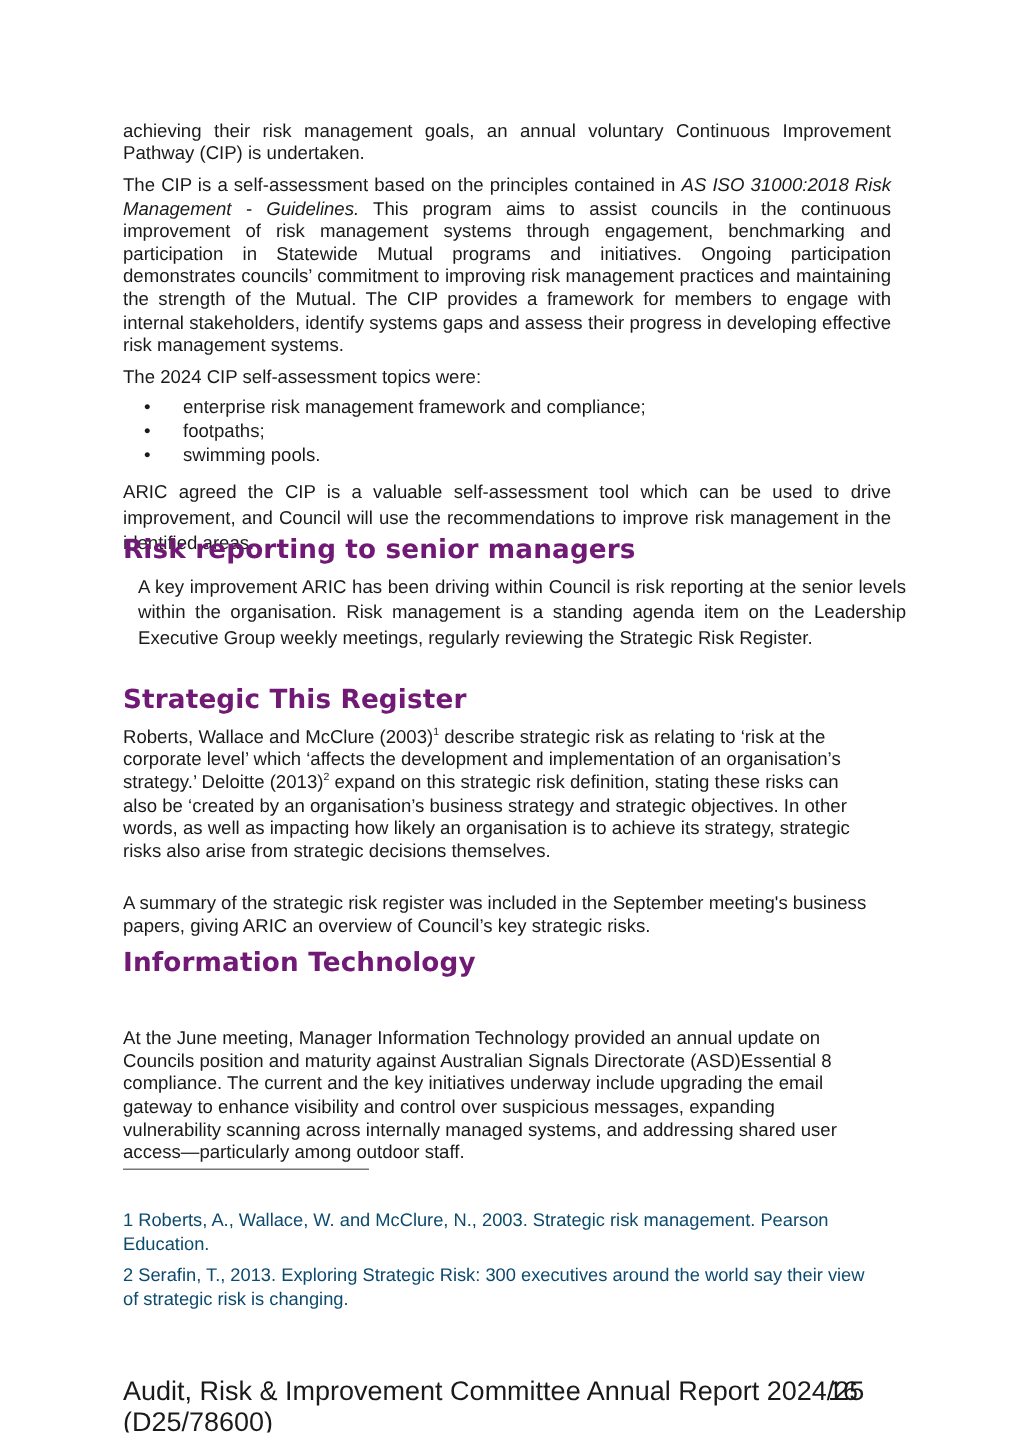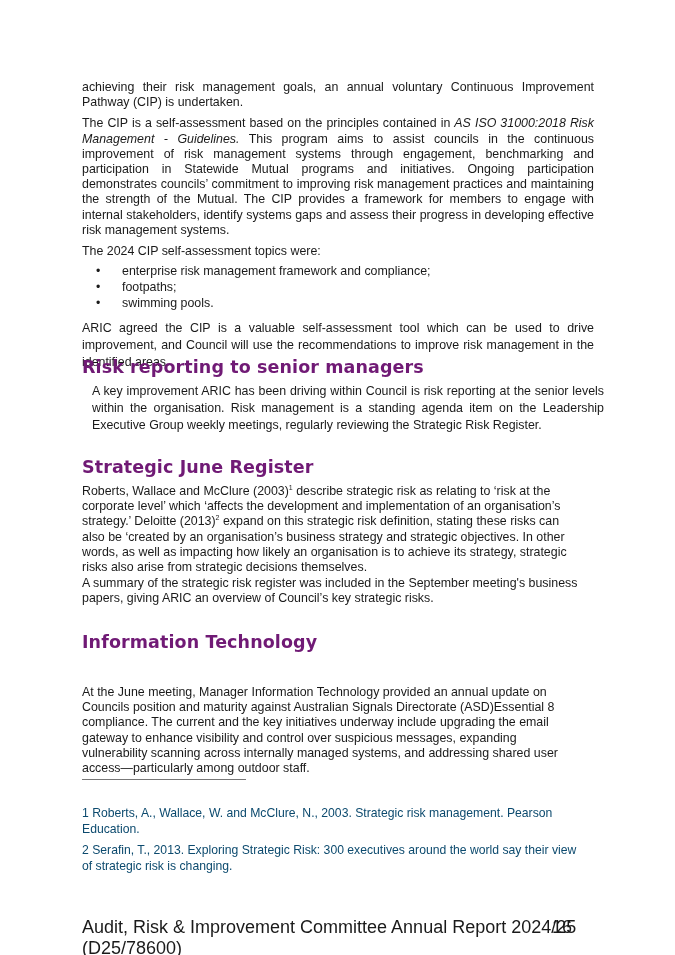--- a/index.html
+++ b/index.html
@@ -32,24 +32,24 @@
     <li><span class="dot">•</span><span>swimming pools.</span></li>
   </ul>
   <p style="margin-top:9px; line-height:17px;" class="just">ARIC agreed the CIP is a valuable self-assessment tool which can be used to drive improvement, and Council will use the recommendations to improve risk management in the identified areas.</p>
 </div>
 
 <h2 class="heading" style="top:357px;">Risk reporting to senior managers</h2>
 <div class="block" style="top:383px;margin-left:10px;">
   <p class="just" style="line-height:17px;">A key improvement ARIC has been driving within Council is risk reporting at the senior levels within the organisation. Risk management is a standing agenda item on the Leadership Executive Group weekly meetings, regularly reviewing the Strategic Risk Register.</p>
 </div>
 
-<h2 class="heading" style="top:457px;">Strategic June Register</h2>
+<h2 class="heading" style="top:457px;">Strategic This Register</h2>
 <div class="block" style="top:484px; width:500px;">
   <p><span>Roberts, Wallace and McClure (2003)</span><sup>1</sup><span> describe strategic risk as relating to ‘risk at the corporate level’ which ‘affects the development and implementation of an organisation’s strategy.’ Deloitte (2013)</span><sup>2</sup><span> expand on this strategic risk definition, stating these risks can also be ‘created by an organisation’s business strategy and strategic objectives. In other words, as well as impacting how likely an organisation is to achieve its strategy, strategic risks also arise from strategic decisions themselves.</span></p>
-  <p style="margin-top:1px;">A summary of the strategic risk register was included in the September meeting's business papers, giving ARIC an overview of Council’s key strategic risks.</p>
+  <p style="margin-top:20px;">A summary of the strategic risk register was included in the September meeting's business papers, giving ARIC an overview of Council’s key strategic risks.</p>
 </div>
 
 <h2 class="heading" style="top:632px;">Information Technology</h2>
 <div class="block" style="top:685px; width:500px;">
   <p>At the June meeting, Manager Information Technology provided an annual update on Councils position and maturity against Australian Signals Directorate (ASD)Essential 8 compliance. The current and the key initiatives underway include upgrading the email gateway to enhance visibility and control over suspicious messages, expanding vulnerability scanning across internally managed systems, and addressing shared user access—particularly among outdoor staff.</p>
 </div>
 
 <div class="rule"></div>
 <div class="block fn" style="top:806px; width:500px;">
   <p>1 Roberts, A., Wallace, W. and McClure, N., 2003. Strategic risk management. Pearson Education.</p>

